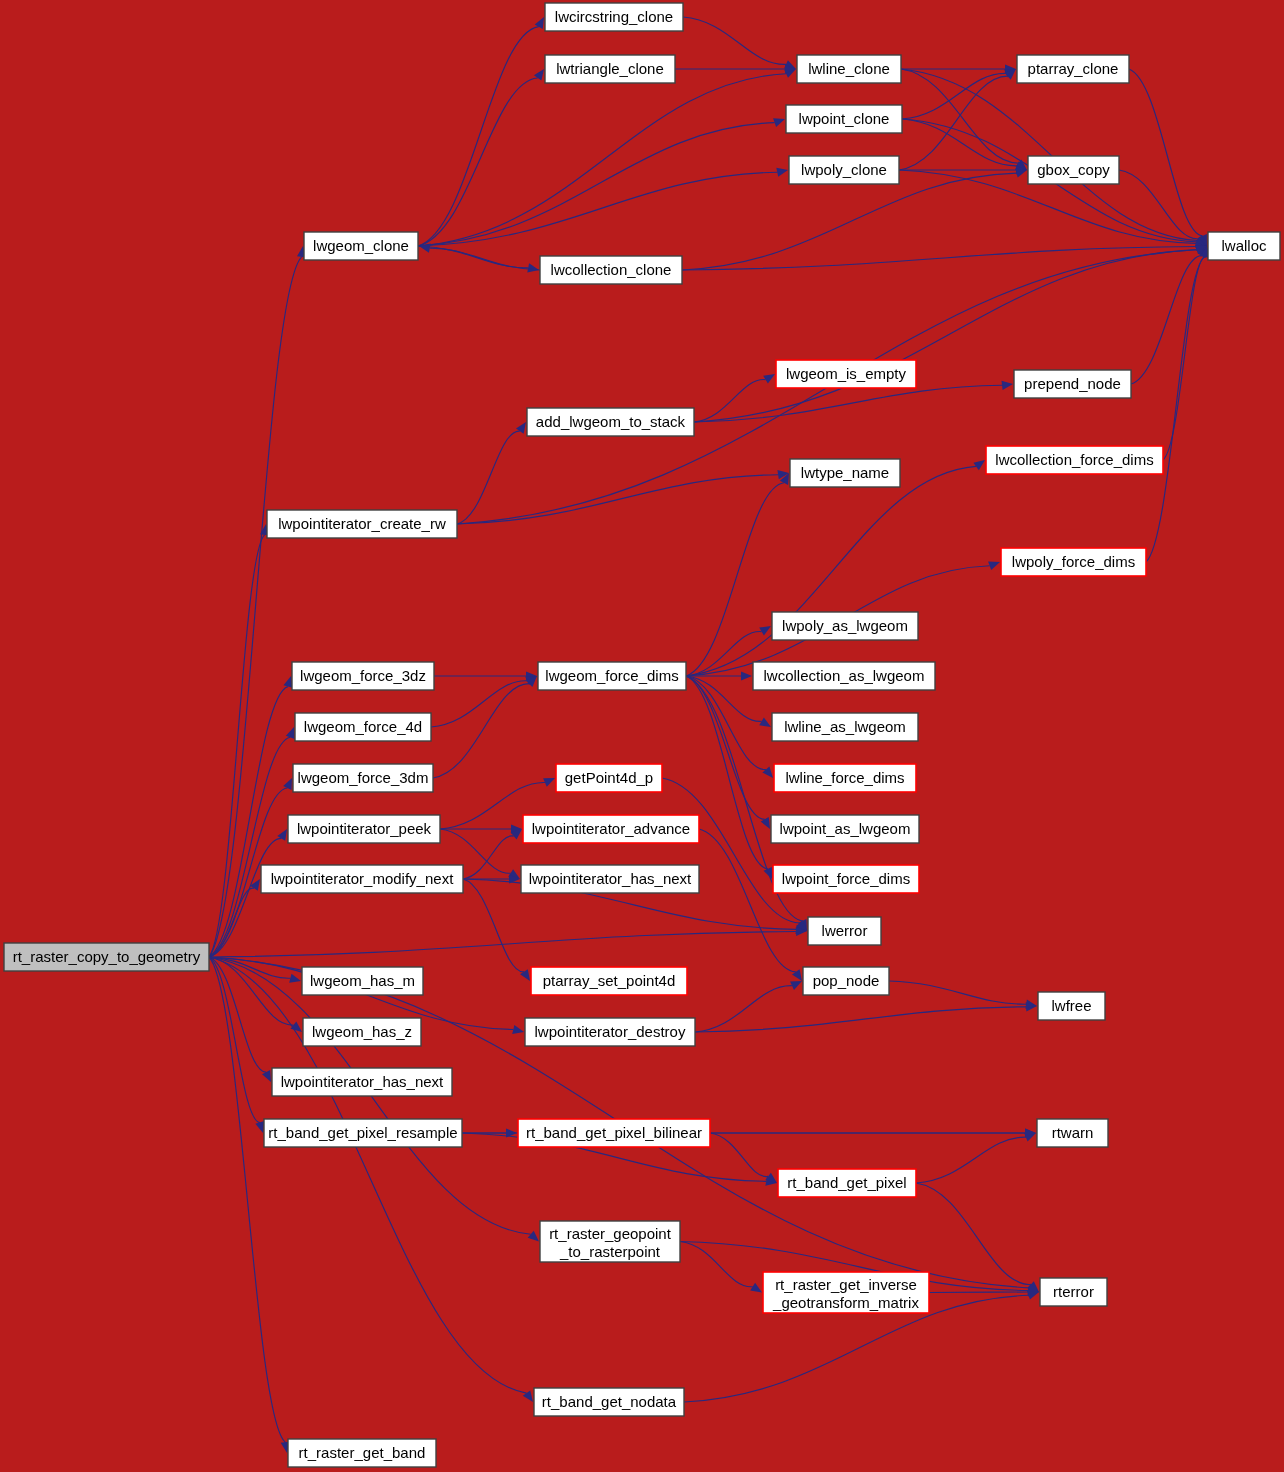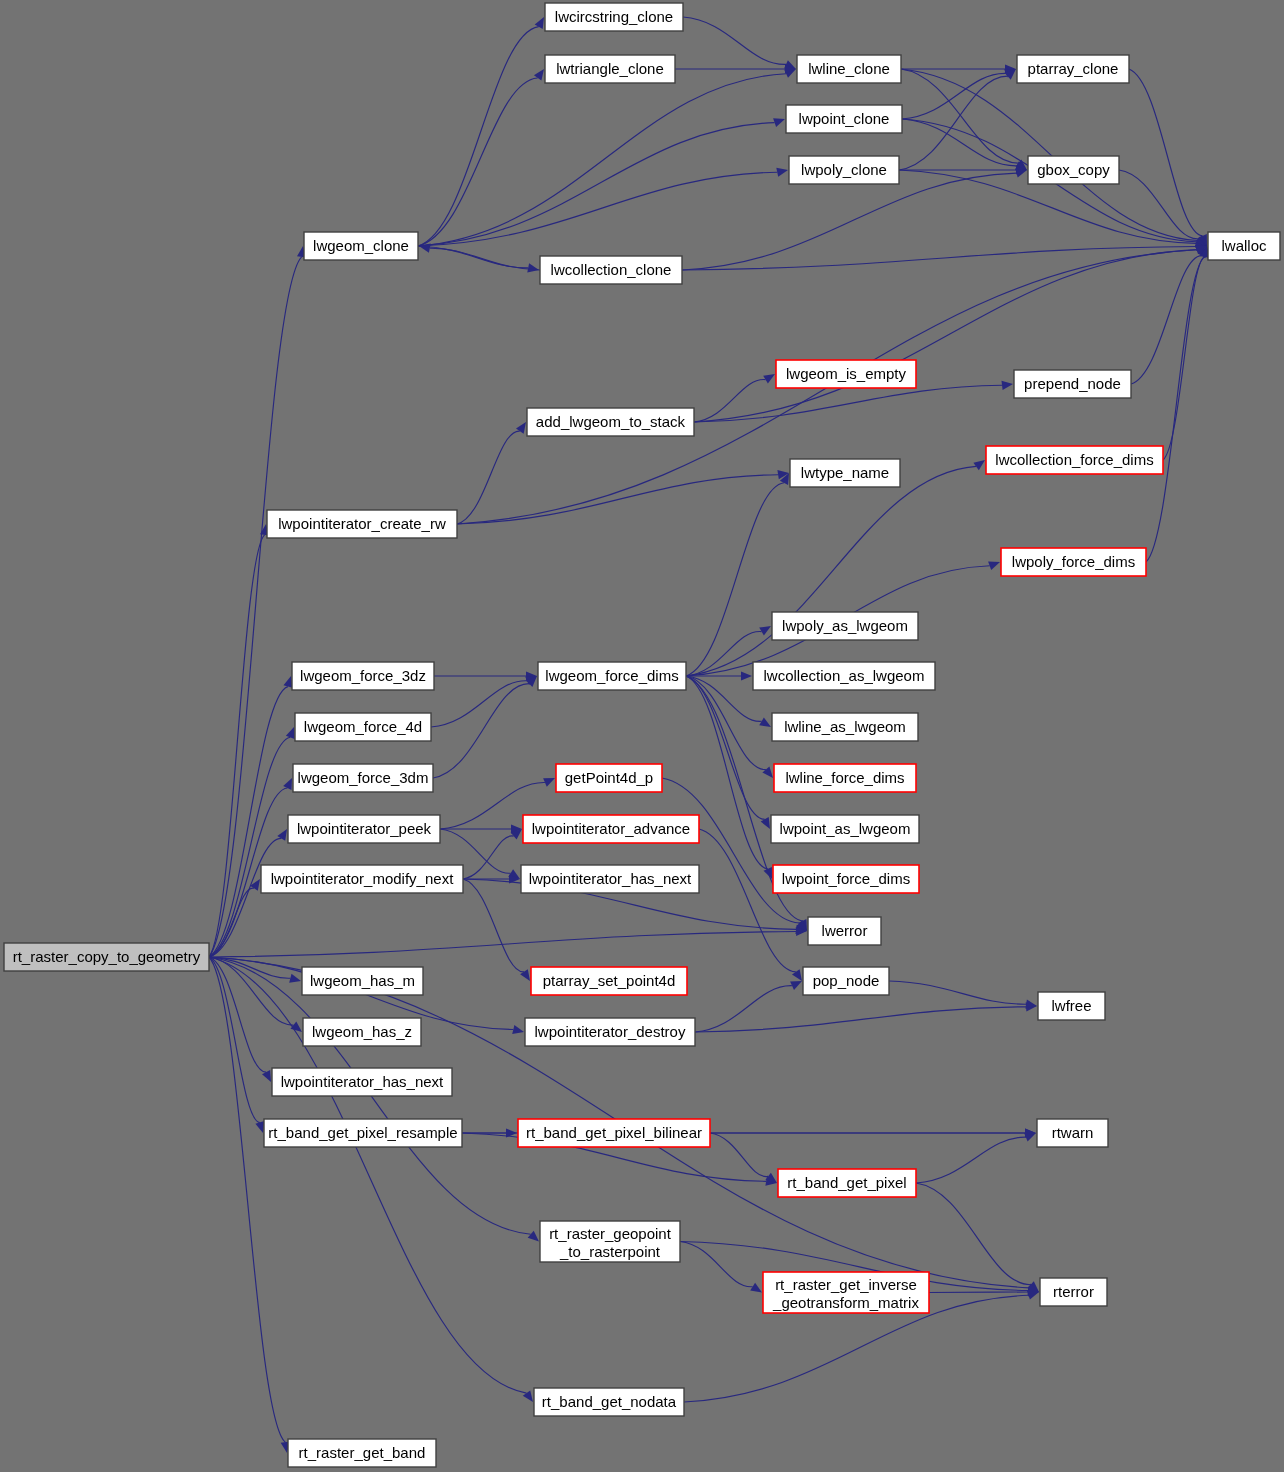--- a/index.html
+++ b/index.html
@@ -1,17 +1,17 @@
 <!DOCTYPE html>
 <html><head>
 <meta charset="utf-8">
 <style>
   html,body{margin:0;padding:0;background:#ffffff;}
   body{font-family:"Liberation Sans",sans-serif;}
-  #graph-root{position:relative;width:1284px;height:1472px;overflow:hidden;background:#737373;}
+  #graph-root{position:relative;width:1284px;height:1472px;overflow:hidden;background:#b91c1c;}
   svg#callgraph{display:block;width:1284px;height:1472px;}
   svg#callgraph text{font-family:"Liberation Sans",sans-serif;font-size:15px;fill:#000000;dominant-baseline:middle;text-anchor:middle;}
   .node-box{fill:#ffffff;stroke:#404040;stroke-width:1.4;}
   .node-box.red{stroke:#ff0000;stroke-width:1.6;}
   .node-box.root{fill:#bfbfbf;stroke:#404040;stroke-width:1.4;}
   .edge{fill:none;stroke:#28287f;stroke-width:1.15;}
   .arrowhead{fill:#28287f;stroke:none;}
 </style>
 </head>
 <body>

